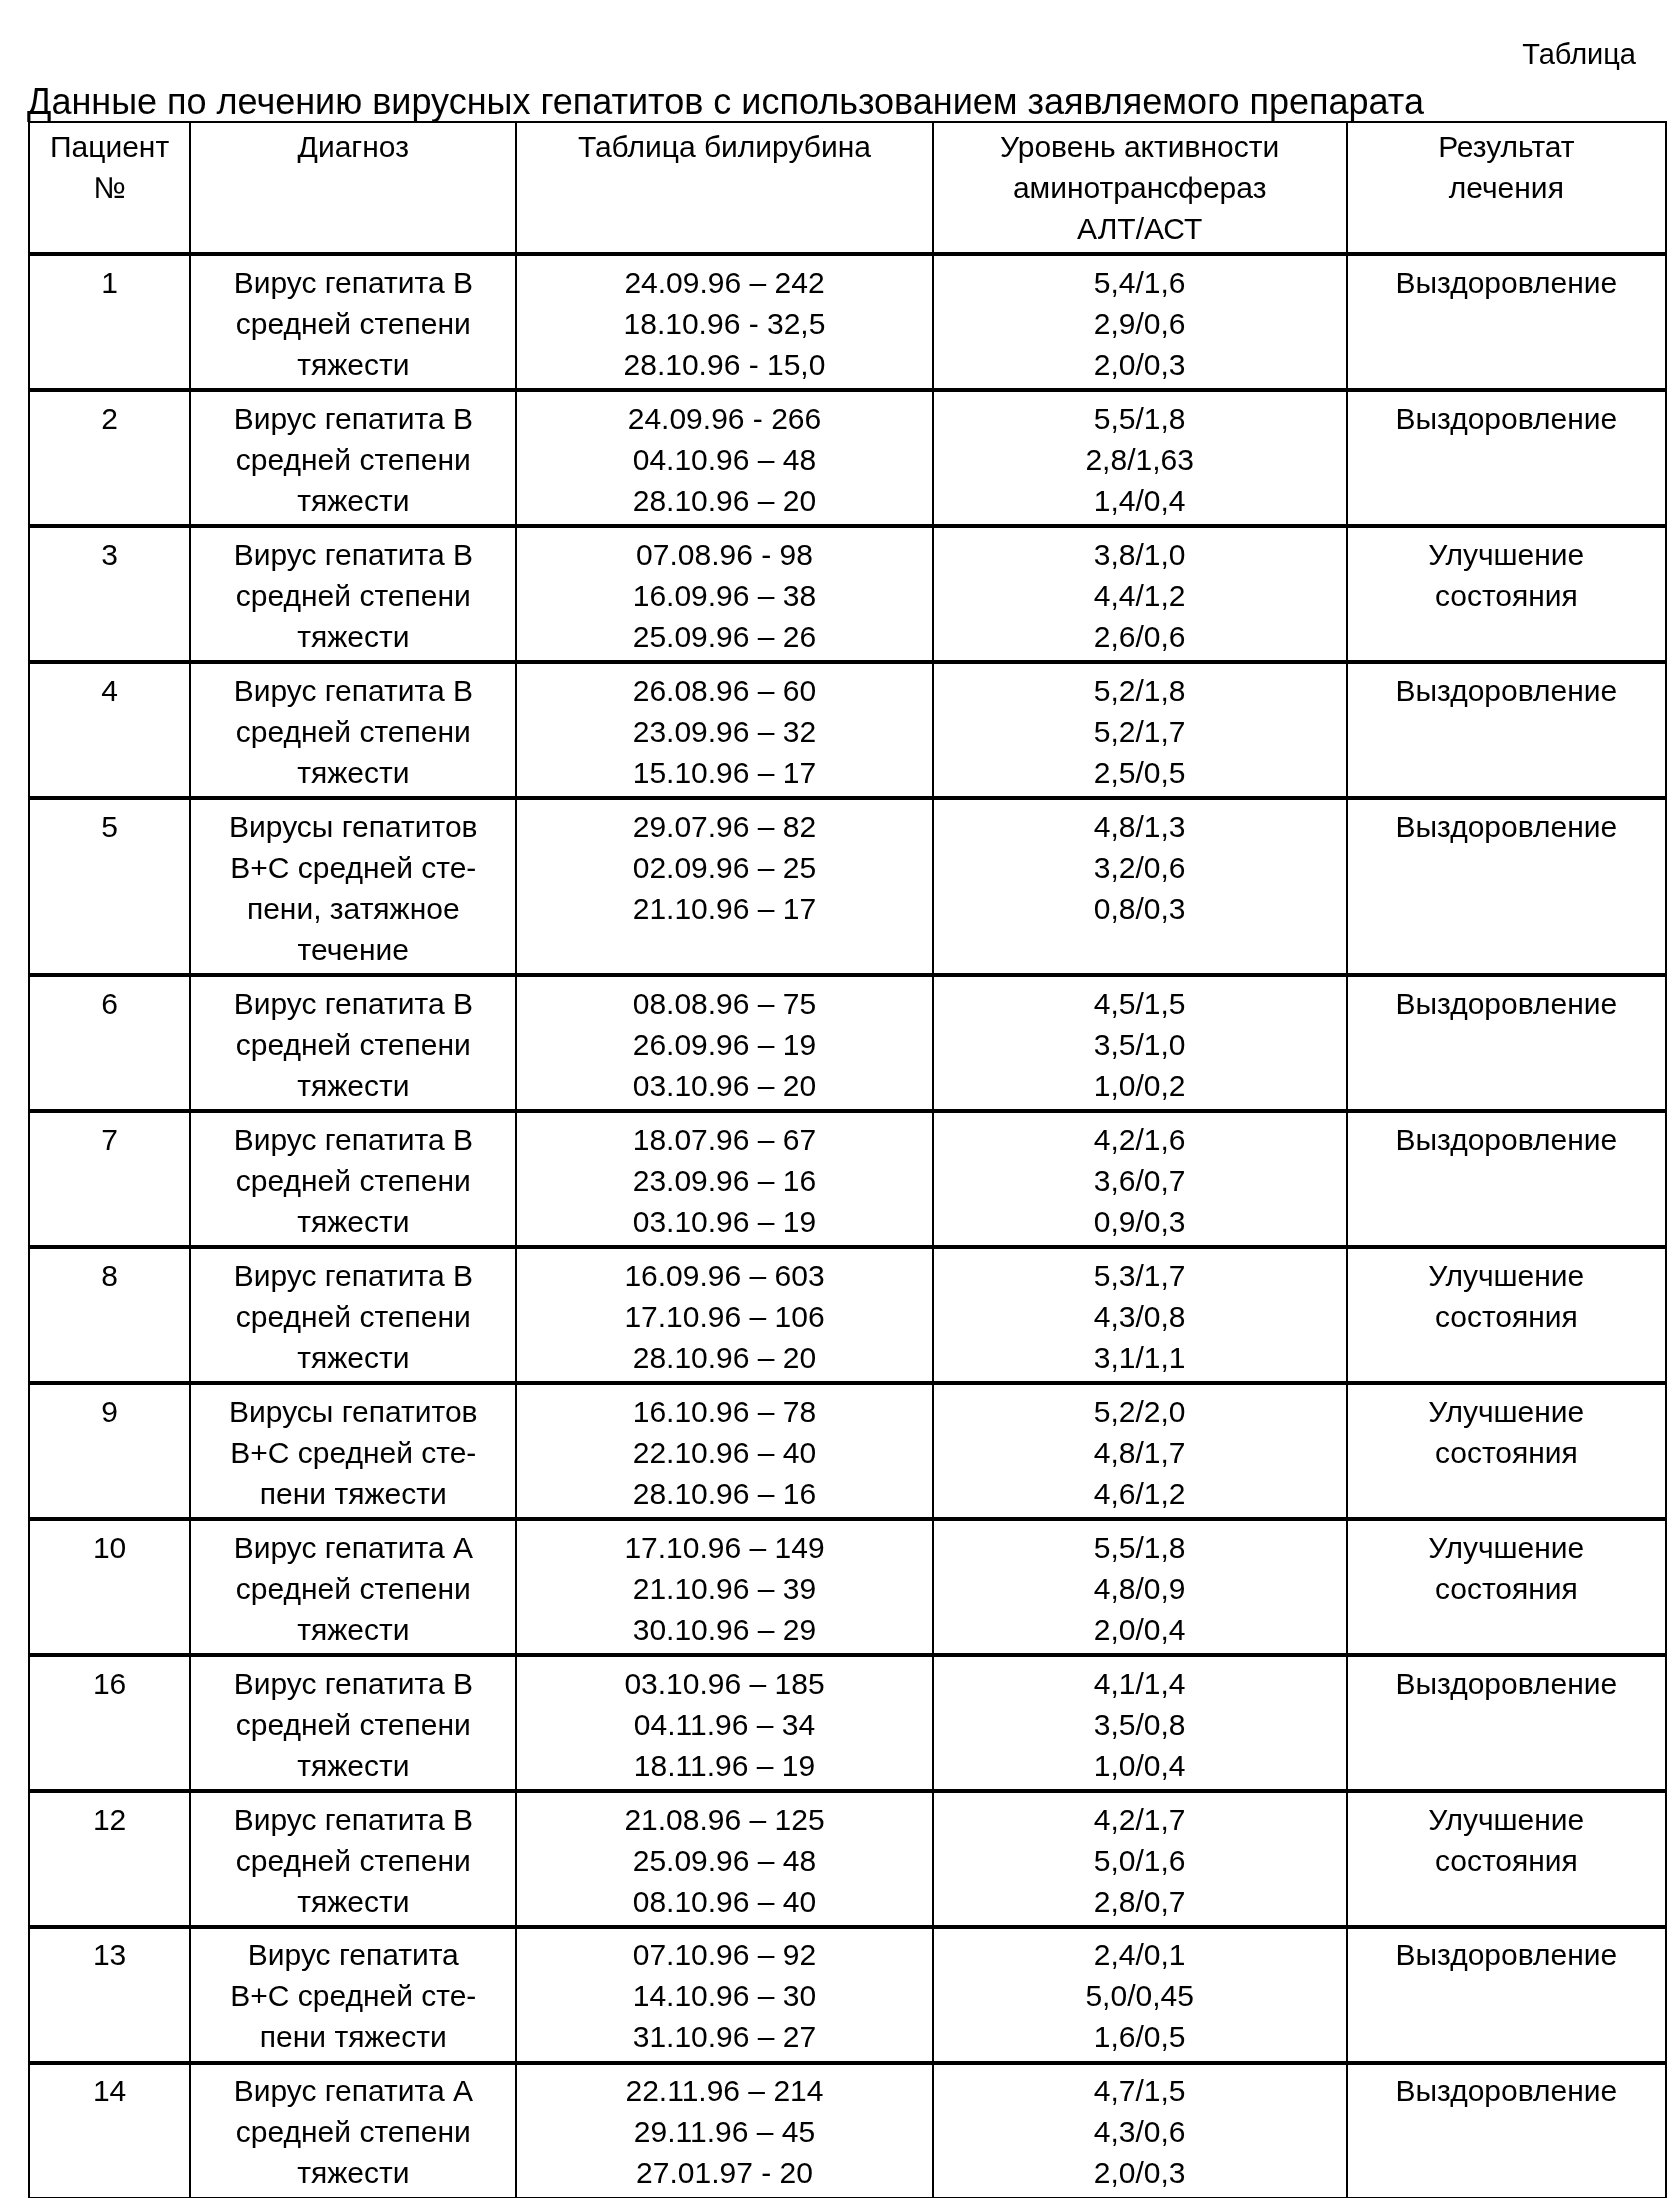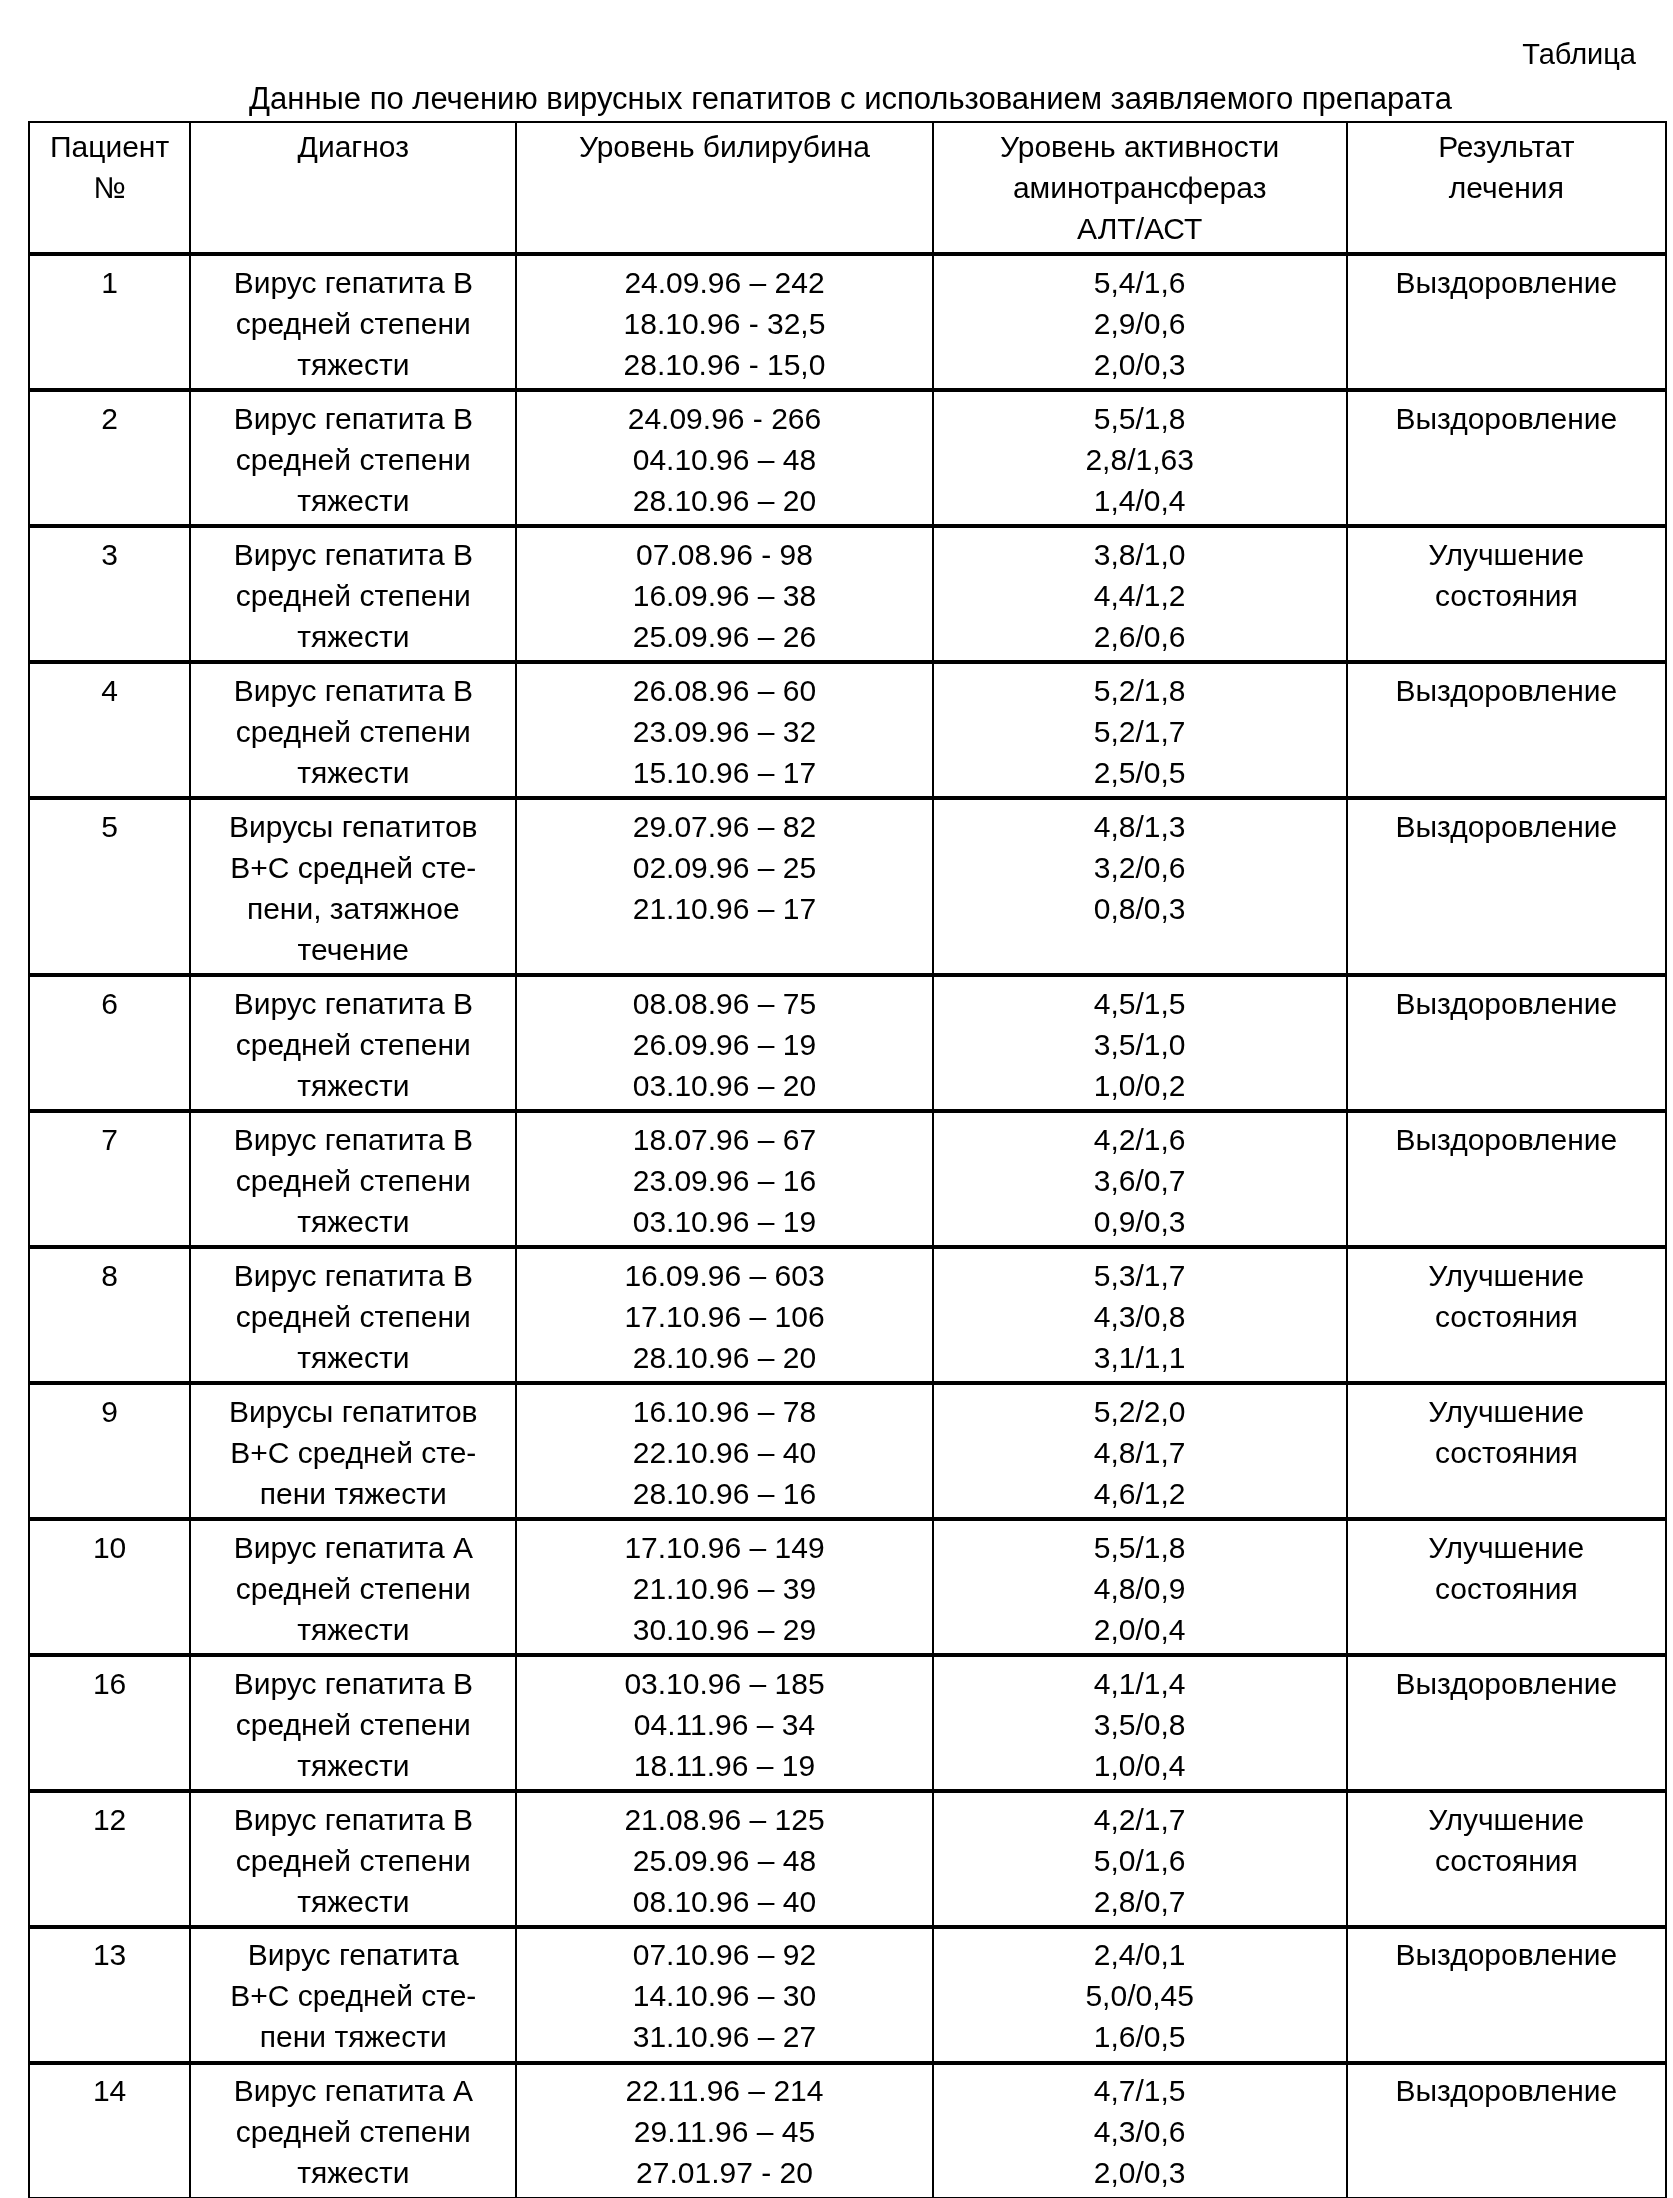--- a/index.html
+++ b/index.html
@@ -1,19 +1,19 @@
 <!DOCTYPE html>
 <html style="font-size:14.5px"><head>
 <meta charset="utf-8">
 <style>
   html, body { margin:0; padding:0; background:#ffffff; }
   body { width:1674px; height:2198px; position:relative; overflow:hidden;
          font-family:"Liberation Sans", sans-serif; color:#000; }
   .caption { position:absolute; right:38px; top:38px; font-size:29px; }
-  .title { position:absolute; left:0; width:1674px; top:81px; text-align:center; font-size:31px; padding-left:27px; box-sizing:border-box; }
+  .title { position:absolute; left:0; width:1674px; top:81px; text-align:left; font-size:36px; padding-left:27px; box-sizing:border-box; }
   table { position:absolute; left:28px; top:121px; width:1614px; border-collapse:collapse; table-layout:fixed; }
   td, th { border:2.7px solid #000; vertical-align:top; text-align:center; font-weight:normal;
            font-size:30px; line-height:41px; padding:5.4px 3.6px 3.6px 3.6px; }
   th { padding-top:2.7px;margin-top:35px; }
   tr.hdr th { height:113px; }
   tr.body td { border-top-width:4.5px; }
   .c1 { width:152px; }
   .c2 { width:317px; }
   .c3 { width:407px; }
   .c4 { width:405px; }
@@ -30,21 +30,21 @@
   <thead>
     <tr class="hdr">
       <th class="c1">
           <span class="line">Пациент</span>
           <span class="line">№</span>
         </th>
       <th class="c2">
           <span class="line">Диагноз</span>
         </th>
       <th class="c3">
-          <span class="line">Уровень билирубина</span>
+          <span class="line">Таблица билирубина</span>
         </th>
       <th class="c4">
           <span class="line">Уровень активности</span>
           <span class="line">аминотрансфераз</span>
           <span class="line">АЛТ/АСТ</span>
         </th>
       <th class="c5">
           <span class="line">Результат</span>
           <span class="line">лечения</span>
         </th>

